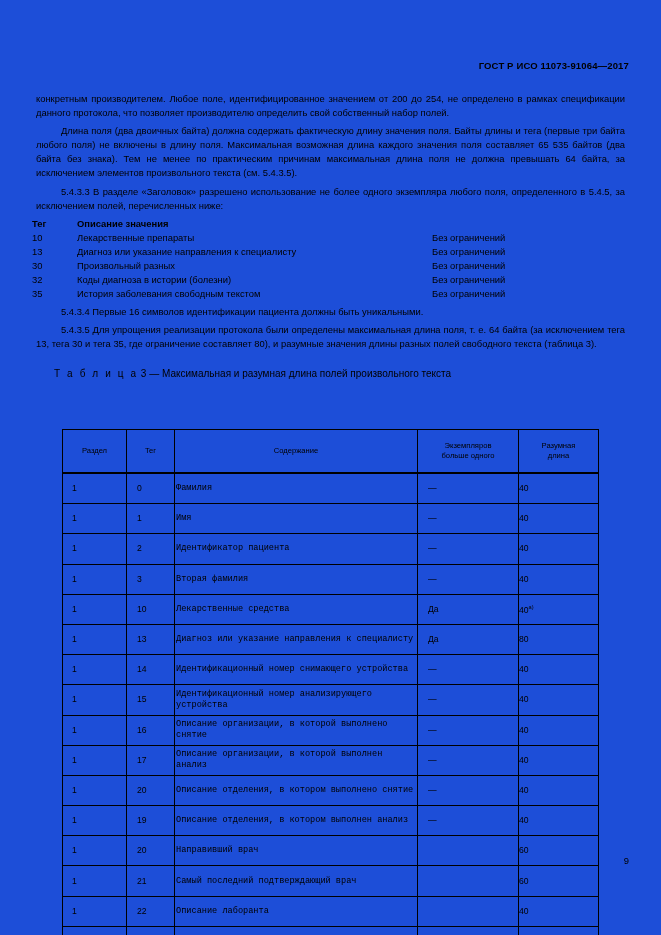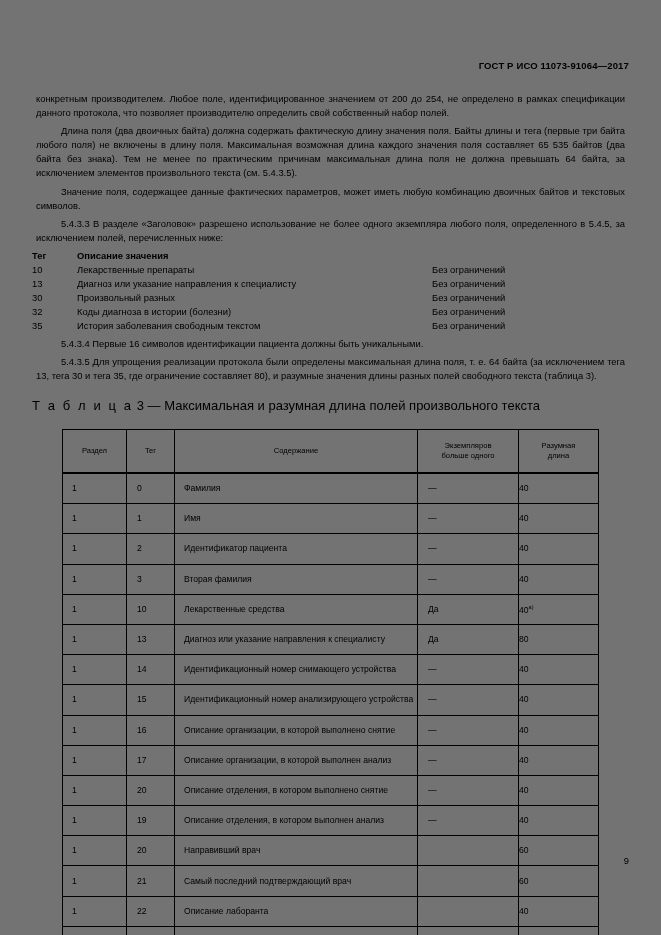--- a/index.html
+++ b/index.html
@@ -13,21 +13,21 @@
     font-family: "Liberation Sans", sans-serif;
     color: #000000;
     position: relative;
     overflow: hidden;
   }
   .page {
     position: absolute;
     left: 0; top: 0;
     width: 661px;
     height: 935px;
-    background: #737373;
+    background: #1d4ed8;
   }
   
   .running-head {
     position: absolute;
     top: 60px;
     right: 32px;
     font-size: 9.5px;
     font-weight: bold;
     letter-spacing: 0.15px;
     white-space: nowrap;
@@ -61,23 +61,24 @@
     white-space: nowrap;
   }
   .taglist .c-tag   { width: 45px; flex: 0 0 45px; }
   .taglist .c-desc  { width: 355px; flex: 0 0 355px; }
   .taglist .c-max   { flex: 1 1 auto; }
   .taglist .hdr { font-weight: bold; }
 
   
   .table-caption {
     margin-top: 16px;
-    font-size: 13px;
+    font-size: 10px;
     line-height: 13px;
     white-space: nowrap;
+    margin-left: 22px;
   }
   .table-caption .tword { letter-spacing: 2.1px; }
 
   
   table.gost {
     position: absolute;
     left: 62px;
     top: 429px;
     width: 536px;
     border-collapse: collapse;
@@ -99,21 +100,21 @@
     padding: 2px 3px;
     border-bottom-width: 2px;
   }
   table.gost tbody td {
     height: 29.2px;
     line-height: 11px;
   }
   table.gost tbody tr:last-child td { border-bottom-width: 2px; }
   table.gost tbody td.c1 { text-align: left; padding-left: 9px; }
   table.gost tbody td.c2 { text-align: left; padding-left: 10px; }
-  table.gost tbody td.c3 { text-align: left; padding-left: 9px; }
+  table.gost tbody td.c3 { text-align: left; padding-left: 1px; font-family: Liberation Mono, monospace; }
   table.gost tbody td.c4 { text-align: left; padding-left: 10px; }
   table.gost tbody td.c5 { text-align: left; }
   .sup { font-size: 5.6px; vertical-align: super; }
 
   
   .page-number {
     position: absolute;
     right: 32px;
     top: 855px;
     font-size: 9.4px;
@@ -125,21 +126,20 @@
 <div class="page">
 
   <div class="running-head">ГОСТ Р ИСО 11073-91064—2017</div>
 
   <div class="content">
 
     <p class="body">конкретным производителем. Любое поле, идентифицированное значением от 200 до 254, не определено в рамках спецификации данного протокола, что позволяет производителю определить свой собствен­ный набор полей.</p>
 
     <p class="body indent">Длина поля (два двоичных байта) должна содержать фактическую длину значения поля. Байты длины и тега (первые три байта любого поля) не включены в длину поля. Максимальная возможная длина каждого значения поля составляет 65 535 байтов (два байта без знака). Тем не менее по практи­ческим причинам максимальная длина поля не должна превышать 64 байта, за исключением элемен­тов произвольного текста (см. 5.4.3.5).</p>
 
-    <p class="body indent">Значение поля, содержащее данные фактических параметров, может иметь любую комбинацию двоичных байтов и текстовых символов.</p>
 
     <p class="body indent">5.4.3.3 В разделе «Заголовок» разрешено использование не более одного экземпляра любого поля, определенного в 5.4.5, за исключением полей, перечисленных ниже:</p>
 
     <div class="taglist">
       <div class="row hdr">
         <span class="c-tag">Тег</span>
         <span class="c-desc">Описание значения</span>
       </div>
       <div class="row">
         <span class="c-tag">10</span>

